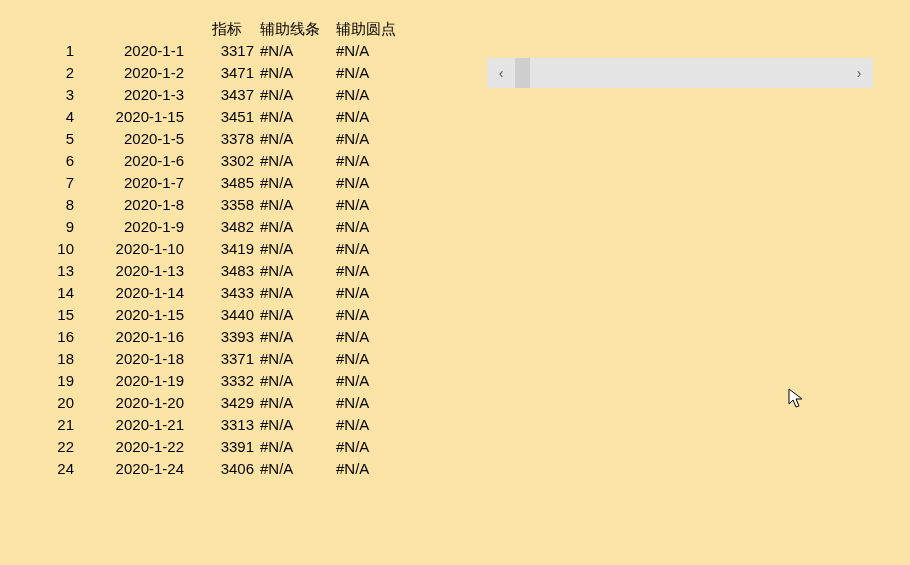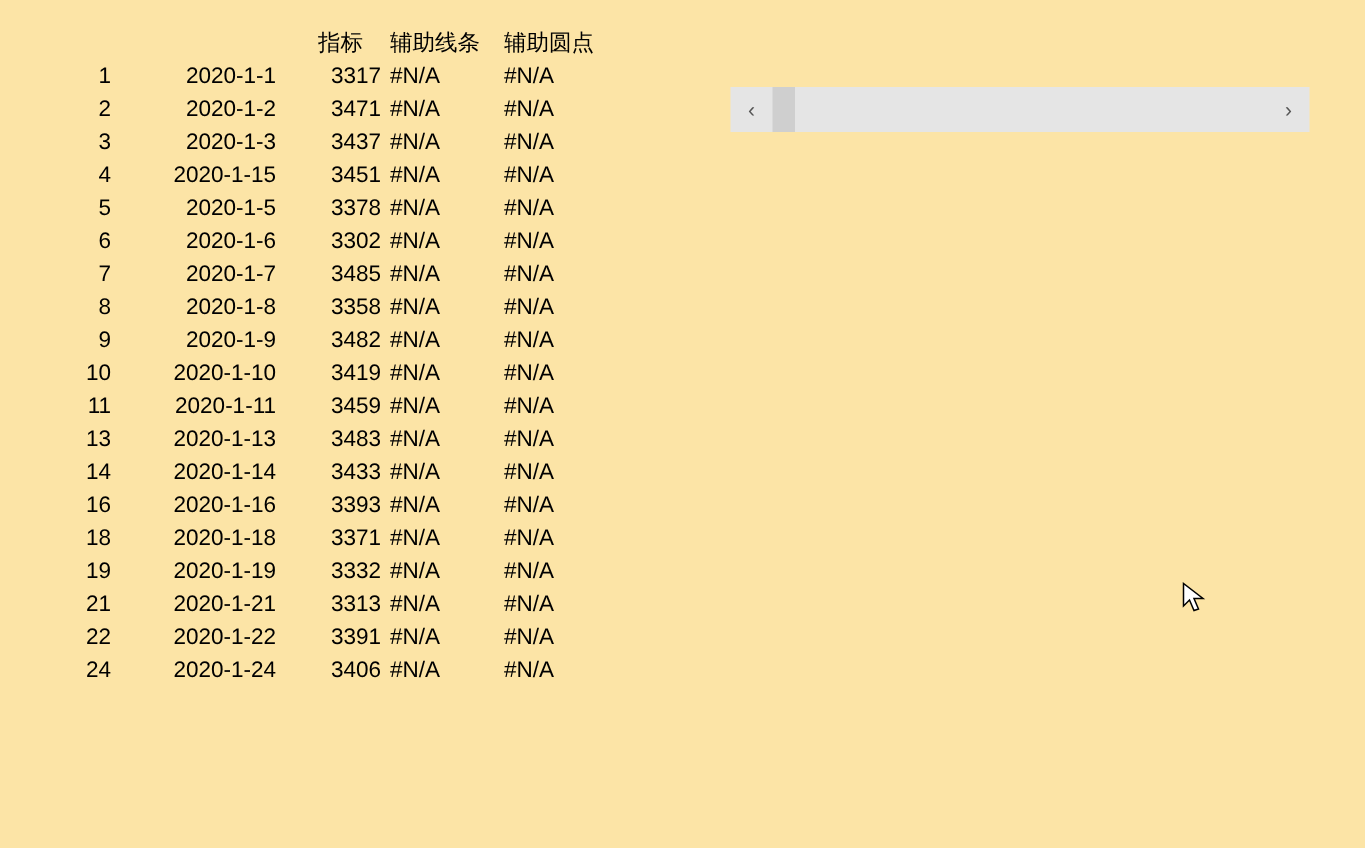--- a/index.html
+++ b/index.html
@@ -161,58 +161,65 @@
           <td class="col-dot">#N/A</td>
         </tr>
         <tr>
           <td class="col-idx">10</td>
           <td class="col-date">2020-1-10</td>
           <td class="col-metric">3419</td>
           <td class="col-line">#N/A</td>
           <td class="col-dot">#N/A</td>
         </tr>
         <tr>
-          <td class="col-idx">11</td>
-          <td class="col-date">2020-1-11</td>
-          <td class="col-metric">3459</td>
-          <td class="col-line">#N/A</td>
-          <td class="col-dot">#N/A</td>
-        </tr>
-        <tr>
           <td class="col-idx">13</td>
           <td class="col-date">2020-1-13</td>
           <td class="col-metric">3483</td>
           <td class="col-line">#N/A</td>
           <td class="col-dot">#N/A</td>
         </tr>
         <tr>
           <td class="col-idx">14</td>
           <td class="col-date">2020-1-14</td>
           <td class="col-metric">3433</td>
           <td class="col-line">#N/A</td>
           <td class="col-dot">#N/A</td>
         </tr>
         <tr>
+          <td class="col-idx">15</td>
+          <td class="col-date">2020-1-15</td>
+          <td class="col-metric">3440</td>
+          <td class="col-line">#N/A</td>
+          <td class="col-dot">#N/A</td>
+        </tr>
+        <tr>
           <td class="col-idx">16</td>
           <td class="col-date">2020-1-16</td>
           <td class="col-metric">3393</td>
           <td class="col-line">#N/A</td>
           <td class="col-dot">#N/A</td>
         </tr>
         <tr>
           <td class="col-idx">18</td>
           <td class="col-date">2020-1-18</td>
           <td class="col-metric">3371</td>
           <td class="col-line">#N/A</td>
           <td class="col-dot">#N/A</td>
         </tr>
         <tr>
           <td class="col-idx">19</td>
           <td class="col-date">2020-1-19</td>
           <td class="col-metric">3332</td>
+          <td class="col-line">#N/A</td>
+          <td class="col-dot">#N/A</td>
+        </tr>
+        <tr>
+          <td class="col-idx">20</td>
+          <td class="col-date">2020-1-20</td>
+          <td class="col-metric">3429</td>
           <td class="col-line">#N/A</td>
           <td class="col-dot">#N/A</td>
         </tr>
         <tr>
           <td class="col-idx">21</td>
           <td class="col-date">2020-1-21</td>
           <td class="col-metric">3313</td>
           <td class="col-line">#N/A</td>
           <td class="col-dot">#N/A</td>
         </tr>

